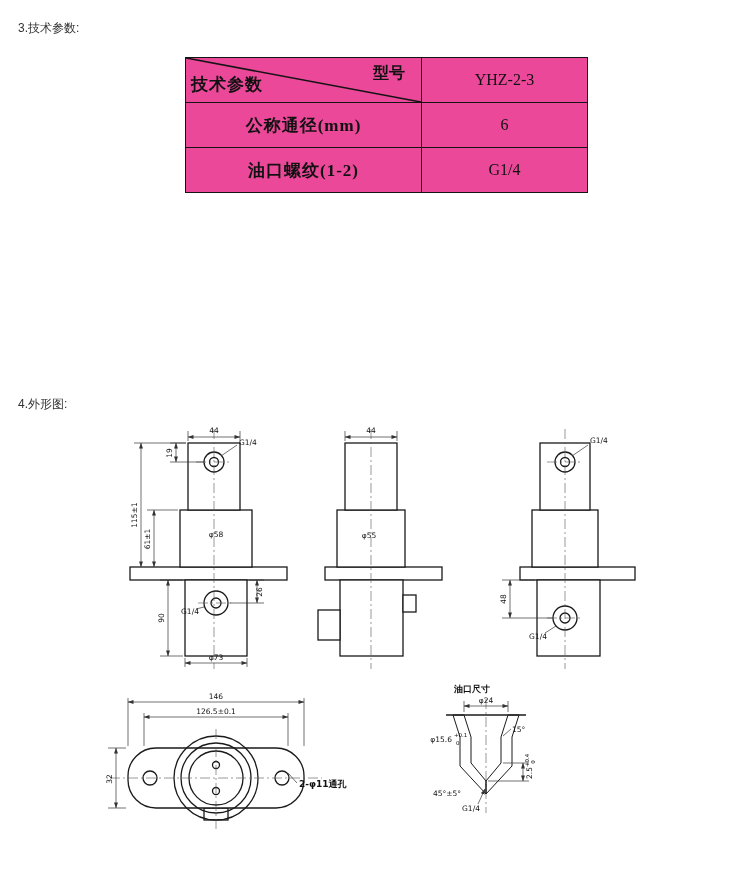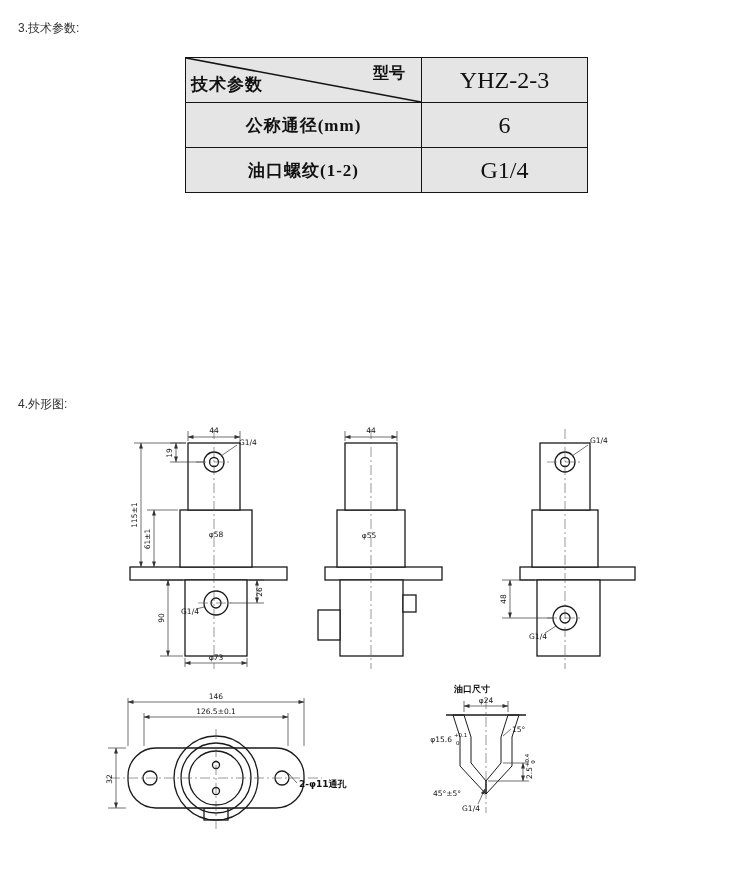--- a/index.html
+++ b/index.html
@@ -8,30 +8,30 @@
     font-family:"Liberation Sans", sans-serif; overflow:hidden;
   }
   .sec-label { position:absolute; left:18px; font-size:12px; color:#333; }
   #label-3 { top:20px;text-align:center; }
   #label-4 { top:396px; }
 
   table.spec-table {
     position:absolute; left:185px; top:57px;
     border-collapse:collapse; table-layout:fixed;
   }
-  table.spec-table td { border:1.6px solid #141414; padding:0; background:#e5e5e5; }
+  table.spec-table td { border:1.6px solid #141414; padding:0; background:#ec4899; }
   .param-cell {
     width:235px; height:44px; text-align:center; vertical-align:middle;
     font-family:"Liberation Serif", serif; font-weight:700; font-size:17px; color:#111;
     letter-spacing:1px;
     margin-top:16px;
   }
   .val-cell {
     width:165px; height:44px; text-align:center; vertical-align:middle;
-    font-family:"Liberation Serif", serif; font-size:24px; color:#111;
+    font-family:"Liberation Serif", serif; font-size:16px; color:#111;
   }
   .corner-cell { position:relative; width:235px; height:44px; }
   .corner-cell svg.diag { position:absolute; left:0; top:0; width:100%; height:100%; }
   .corner-tr {
     position:absolute; top:5px; right:16px;
     font-family:"Liberation Serif", serif; font-weight:700; font-size:16px; color:#111;
   }
   .corner-bl {
     position:absolute; bottom:6px; left:5px;
     font-family:"Liberation Serif", serif; font-weight:700; font-size:17px; color:#111;

